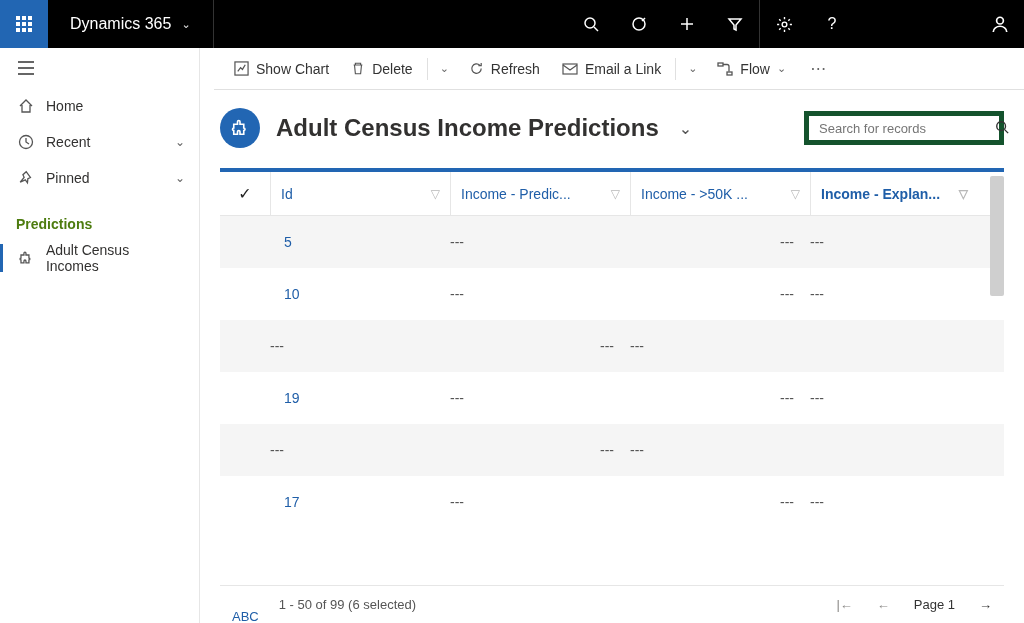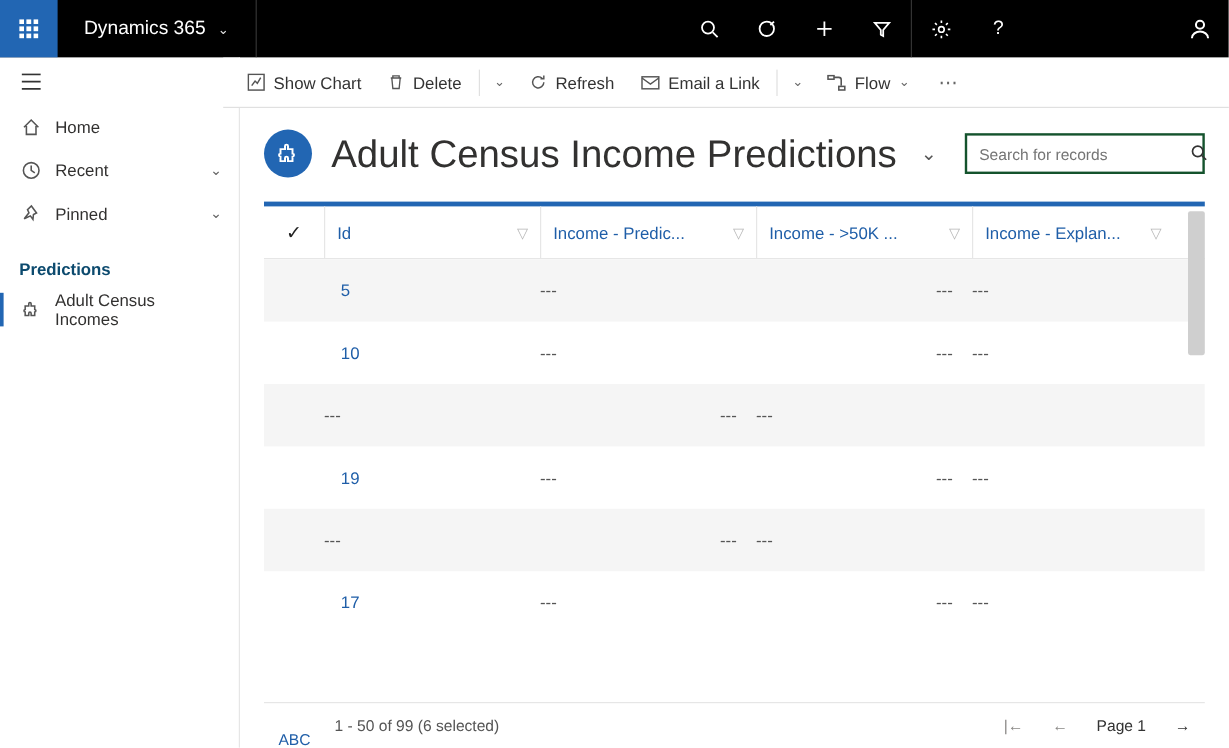--- a/index.html
+++ b/index.html
@@ -9,56 +9,56 @@
 .topbar { height: 48px; background: #000; display: flex; align-items: stretch; color: #fff; }
 .waffle { width: 48px; background: #2266b3; display: flex; align-items: center; justify-content: center; cursor: pointer; }
 .brand { display: flex; align-items: center; padding: 0 22px; font-size: 16px; font-weight: 400; border-right: 1px solid #333; cursor: pointer; gap: 10px; }
 .brand .chev { font-size: 11px; opacity: .9; }
 .topbar-spacer { flex: 1; }
 .topbar-icons { display: flex; align-items: stretch; }
 .topbar-icon { width: 48px; display: flex; align-items: center; justify-content: center; cursor: pointer; font-size: 16px; }
 .topbar-sep { width: 1px; background: #333; }
 
 
-.cmdbar { position: absolute; left: 186px; right: 0; top: 48px; height: 42px; border-bottom: 1px solid #e0e0e0; display: flex; align-items: center; padding: 0 10px; gap: 2px; background: #fff; }
+.cmdbar { position: absolute; left: 214px; right: 0; top: 48px; height: 42px; border-bottom: 1px solid #e0e0e0; display: flex; align-items: center; padding: 0 10px; gap: 2px; background: #fff; }
 .cmd { display: flex; align-items: center; gap: 7px; padding: 0 10px; height: 100%; font-size: 14px; color: #333; cursor: pointer; }
 .cmd svg, .cmd .ic { flex: none; }
 .cmd-chev { padding: 0 8px; color: #666; font-size: 11px; cursor: pointer; }
 .cmd-sep { width: 1px; height: 22px; background: #e0e0e0; margin: 0 2px; }
 .cmd-more { padding: 0 12px; color: #666; letter-spacing: 2px; cursor: pointer; }
 
 
 .sidebar { position: absolute; left: 0; top: 48px; bottom: 0; width: 200px; border-right: 1px solid #e6e6e6; background: #fff; }
 .hamburger { height: 40px; display: flex; align-items: center; padding-left: 18px; cursor: pointer; color: #333; }
 .navitem { height: 36px; display: flex; align-items: center; padding: 0 14px 0 18px; gap: 12px; font-size: 14px; color: #323130; cursor: pointer; }
 .navitem .chev { margin-left: auto; color: #666; font-size: 12px; }
-.navsection { padding: 20px 16px 8px; font-size: 14px; font-weight: 600; color: #0c4a6e; }
+.navsection { padding: 20px 16px 8px; font-size: 14px; font-weight: 600; color: #4d7c0f; }
 .navitem.active { position: relative; font-weight: 400; }
 .navitem.active::before { content: ""; position: absolute; left: 0; top: 4px; bottom: 4px; width: 3px; background: #2266b3; }
 
 
 .main { position: absolute; left: 200px; right: 0; top: 90px; bottom: 0; padding: 18px 20px 0; display: flex; flex-direction: column; }
 .titlebar { display: flex; align-items: center; gap: 16px; margin-bottom: 20px; }
 .title-icon { width: 40px; height: 40px; border-radius: 50%; background: #2266b3; display: flex; align-items: center; justify-content: center; color: #fff; }
-.title-text { font-size: 32px; font-weight: 400; color: #323130; }
+.title-text { font-size: 24px; font-weight: 700; color: #323130; }
 .title-chev { font-size: 16px; color: #555; cursor: pointer; padding: 0 4px; }
-.searchbox { margin-left: auto; width: 200px; height: 34px; border: 2px solid #14532d; display: flex; align-items: center; padding: 0 8px 0 10px; }
+.searchbox { margin-left: auto; width: 200px; height: 34px; border: 5px solid #14532d; display: flex; align-items: center; padding: 0 8px 0 10px; }
 .searchbox input { border: none; outline: none; flex: 1; font-size: 13px; color: #333; background: transparent; }
 .searchbox .sic { color: #333; font-size: 14px; cursor: pointer; }
 
 
 .gridwrap { flex: 1; display: flex; flex-direction: column; border-top: 4px solid #2266b3; position: relative; min-height: 0; }
 .gridhead { height: 44px; display: flex; align-items: center; border-bottom: 1px solid #e6e6e6; padding-right: 16px; }
 .colcheck { width: 50px; display: flex; justify-content: center; font-size: 16px; color: #222; cursor: pointer; }
 .col { display: flex; align-items: center; height: 100%; border-left: 1px solid #e6e6e6; padding: 0 10px; color: #1f5ea8; font-size: 14px; cursor: pointer; position: relative; }
 .col .flt { margin-left: auto; color: #b8b8b8; font-size: 12px; }
 .col1 { width: 180px; }
 .col2 { width: 180px; }
 .col3 { width: 180px; }
-.col4 { width: 168px; }
+.col4 { width: 168px; font-weight: bold; }
 .col .lbl { white-space: nowrap; overflow: hidden; text-overflow: ellipsis; max-width: 130px; }
 
 .gridbody { flex: 1; overflow-y: auto; overflow-x: hidden; }
 .row { height: 52px; display: flex; align-items: center; padding-right: 16px; }
 .row:nth-child(odd) { background: #f5f5f5; }
 .row .cellcheck { width: 50px; }
 .row .cell1 { width: 180px; padding-left: 14px; color: #1f5ea8; font-size: 14px; cursor: pointer; }
 .row .cell2 { width: 180px; color: #555; font-size: 14px; }
 .row .cell3 { width: 180px; text-align: right; padding-right: 16px; color: #555; font-size: 14px; }
 .row .cell4 { width: 168px; color: #555; font-size: 14px; }

